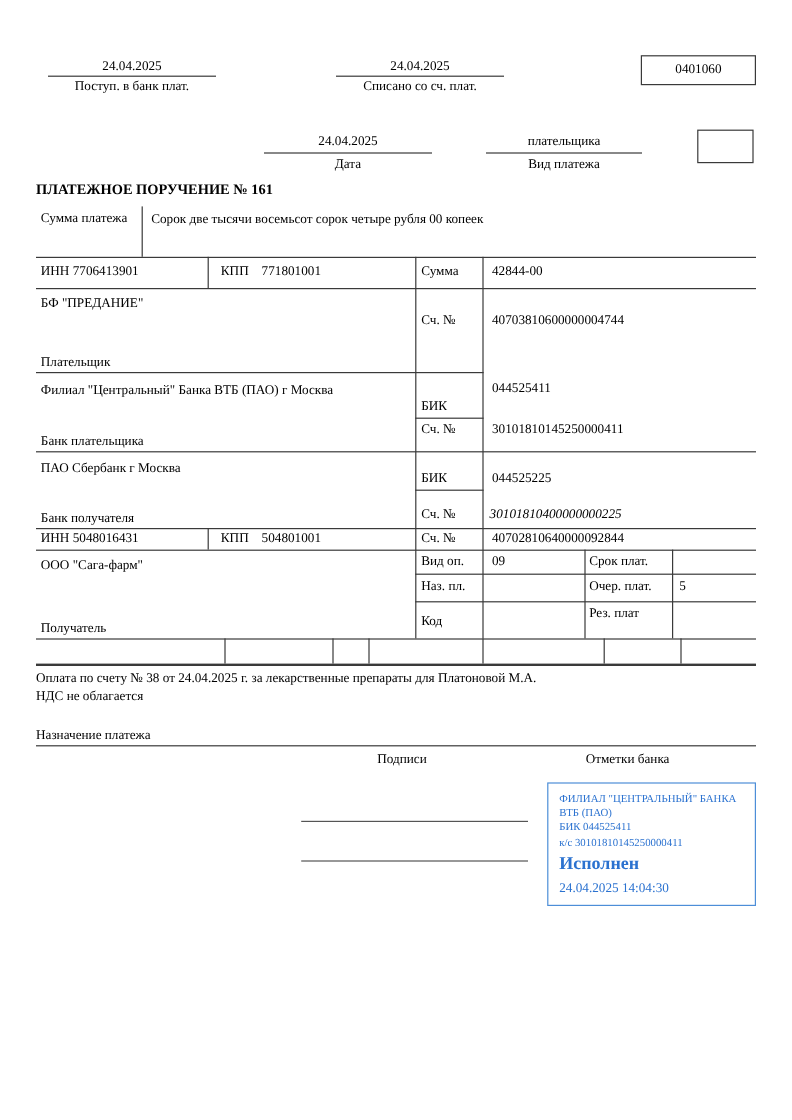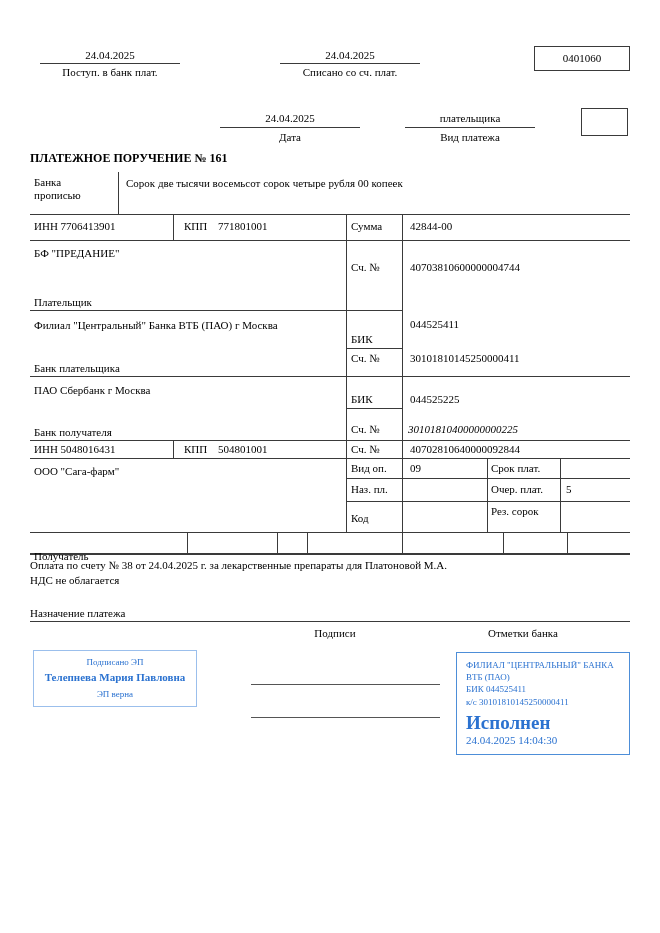--- a/index.html
+++ b/index.html
@@ -42,21 +42,21 @@
   <div class="hl" style="left:220px;top:127px;width:140px;"></div>
   <div class="t c" style="left:220px;top:131px;width:140px;">Дата</div>
 
   <div class="t c" style="left:405px;top:112px;width:130px;">плательщика</div>
   <div class="hl" style="left:405px;top:127px;width:130px;"></div>
   <div class="t c" style="left:405px;top:131px;width:130px;">Вид платежа</div>
 
   <div class="box" style="left:581px;top:108px;width:47px;height:28px;"></div>
 
   <div class="vl" style="left:118px;top:172px;height:42px;"></div>
-  <div class="t w" style="left:34px;top:176px;width:75px;">Банка прописью</div>
+  <div class="t w" style="left:34px;top:176px;width:75px;">Сумма платежа</div>
   <div class="t w" style="left:126px;top:177px;width:500px;">Сорок две тысячи восемьсот сорок четыре рубля 00 копеек</div>
 
   <div class="hl" style="left:30px;top:214px;width:600px;"></div>
   <div class="hl" style="left:30px;top:240px;width:600px;"></div>
   <div class="hl" style="left:30px;top:310px;width:373px;"></div>
   <div class="hl" style="left:346px;top:348px;width:57px;"></div>
   <div class="hl" style="left:30px;top:376px;width:600px;"></div>
   <div class="hl" style="left:346px;top:408px;width:57px;"></div>
   <div class="hl" style="left:30px;top:440px;width:600px;"></div>
   <div class="hl" style="left:30px;top:458px;width:600px;"></div>
@@ -104,56 +104,51 @@
   <div class="t" style="left:408px;top:423px;font-style:italic;">30101810400000000225</div>
   <div class="t" style="left:34px;top:426px;">Банк получателя</div>
 
   <div class="t" style="left:34px;top:443px;">ИНН 5048016431</div>
   <div class="t" style="left:184px;top:443px;">КПП</div>
   <div class="t" style="left:218px;top:443px;">504801001</div>
   <div class="t" style="left:351px;top:443px;">Сч. №</div>
   <div class="t" style="left:410px;top:443px;">40702810640000092844</div>
 
   <div class="t w" style="left:34px;top:465px;width:300px;">ООО "Сага-фарм"</div>
-  <div class="t" style="left:34px;top:518px;margin-top:32px;">Получатель</div>
+  <div class="t" style="left:34px;top:518px;">Получатель</div>
 
   <div class="t" style="left:351px;top:462px;">Вид оп.</div>
   <div class="t" style="left:410px;top:462px;">09</div>
   <div class="t" style="left:491px;top:462px;">Срок плат.</div>
   <div class="t" style="left:566px;top:462px;"></div>
 
   <div class="t" style="left:351px;top:483px;">Наз. пл.</div>
   <div class="t" style="left:410px;top:483px;"></div>
   <div class="t" style="left:491px;top:483px;">Очер. плат.</div>
   <div class="t" style="left:566px;top:483px;">5</div>
 
   <div class="t" style="left:351px;top:512px;">Код</div>
   <div class="t" style="left:410px;top:512px;"></div>
-  <div class="t" style="left:491px;top:505px;">Рез. сорок</div>
+  <div class="t" style="left:491px;top:505px;">Рез. плат</div>
   <div class="t" style="left:566px;top:505px;"></div>
 
   <div class="t w" style="left:30px;top:559px;width:590px;">Оплата по счету № 38 от 24.04.2025 г. за лекарственные препараты для Платоновой М.А.</div>
   <div class="t w" style="left:30px;top:574px;width:590px;">НДС не облагается</div>
   <div class="t" style="left:30px;top:607px;">Назначение платежа</div>
   <div class="hl" style="left:30px;top:621px;width:600px;"></div>
 
   <div class="t c" style="left:265px;top:627px;width:140px;">Подписи</div>
   <div class="t c" style="left:453px;top:627px;width:140px;">Отметки банка</div>
 
-  <div class="stamp-sig" style="left:33px;top:650px;width:164px;height:57px;">
-    <div class="t c" style="left:0;top:6px;width:162px;font-size:9px;">Подписано ЭП</div>
-    <div class="t c b" style="left:0;top:20px;width:162px;font-size:11px;">Телепнева Мария Павловна</div>
-    <div class="t c" style="left:0;top:38px;width:162px;font-size:9px;">ЭП верна</div>
-  </div>
 
   <div class="sigline" style="left:251px;top:684px;width:189px;"></div>
   <div class="sigline" style="left:251px;top:717px;width:189px;"></div>
 
   <div class="stamp-bank" style="left:456px;top:652px;width:174px;height:103px;">
     <div class="t" style="left:9px;top:7px;width:156px;font-size:9px;">ФИЛИАЛ "ЦЕНТРАЛЬНЫЙ" БАНКА</div>
     <div class="t" style="left:9px;top:19px;width:156px;font-size:9px;">ВТБ (ПАО)</div>
     <div class="t" style="left:9px;top:31px;width:156px;font-size:9px;">БИК 044525411</div>
     <div class="t" style="left:9px;top:44px;width:160px;font-size:9px;">к/с 30101810145250000411</div>
-    <div class="t b" style="left:9px;top:59px;font-size:19px;">Исполнен</div>
+    <div class="t b" style="left:9px;top:59px;font-size:15px;">Исполнен</div>
     <div class="t" style="left:9px;top:81px;font-size:11px;">24.04.2025 14:04:30</div>
   </div>
 
 </div>
 
 </body></html>

